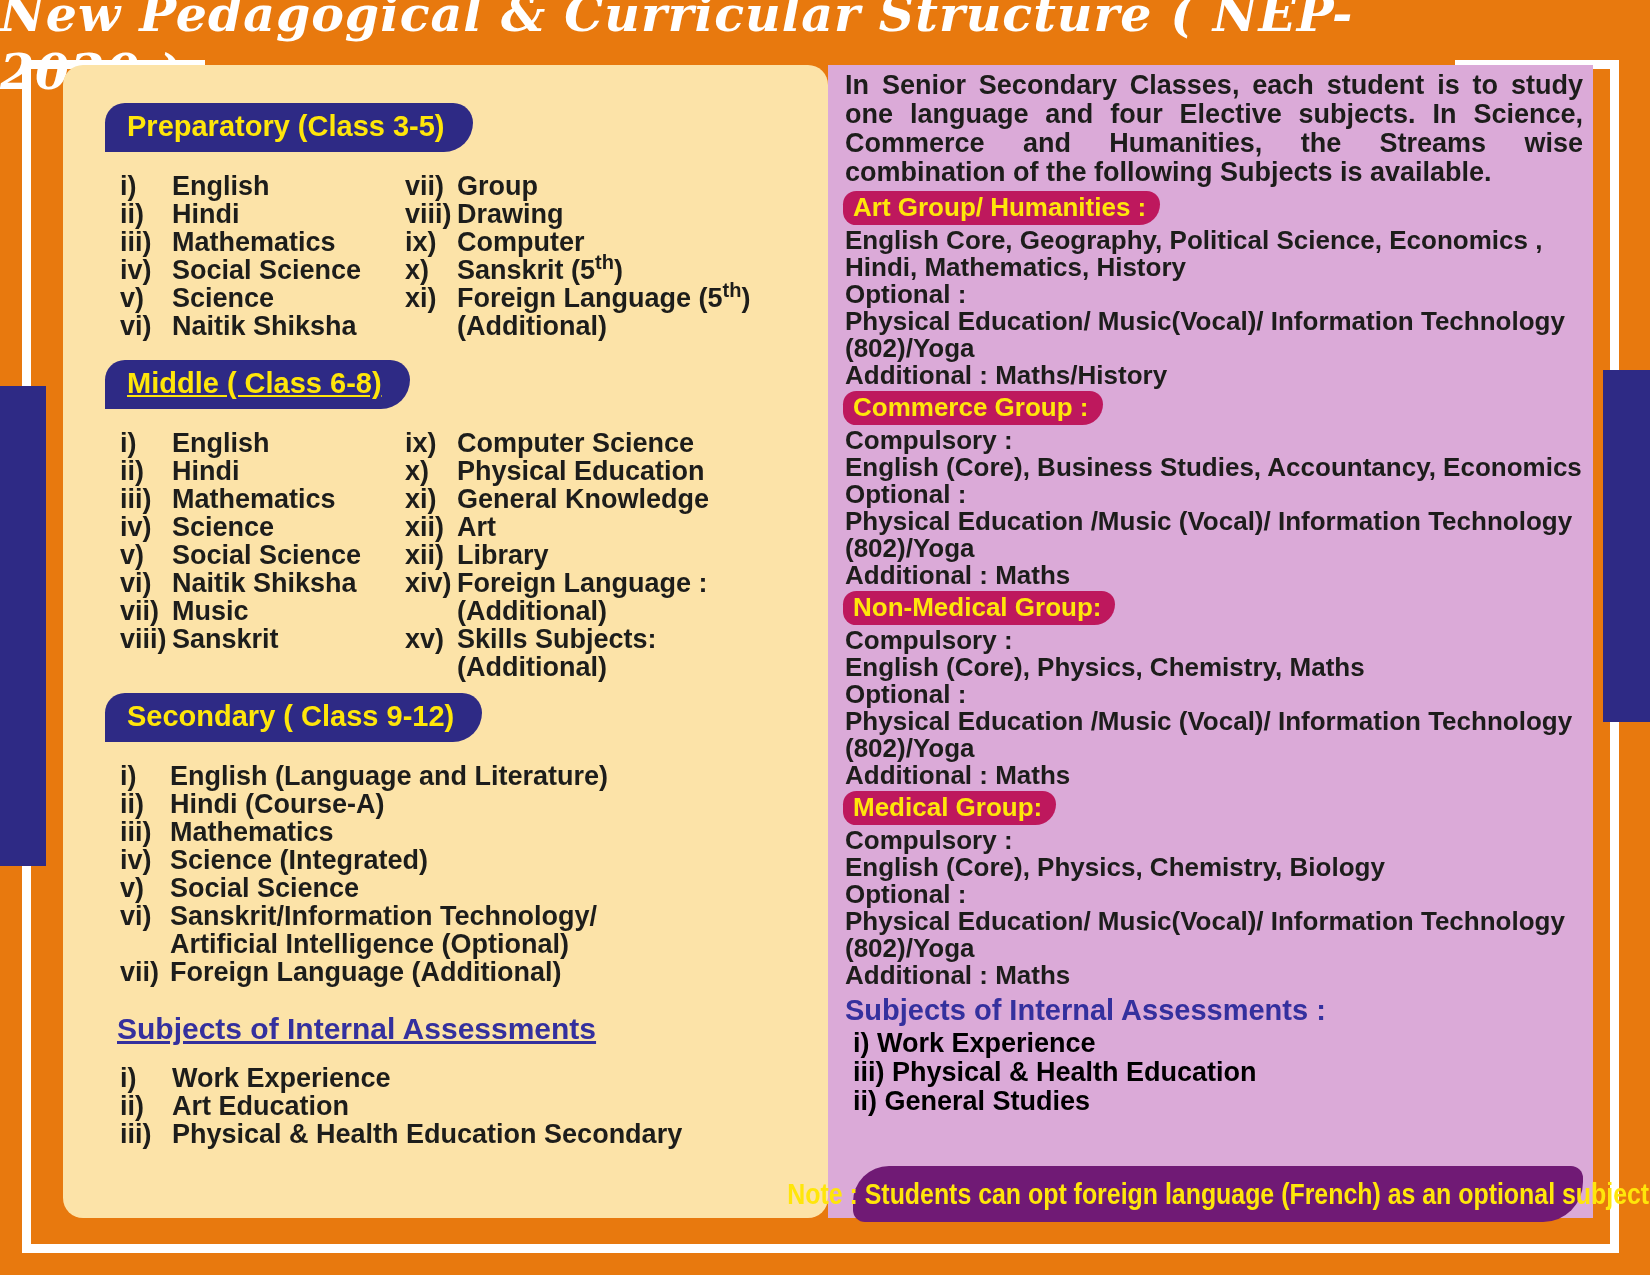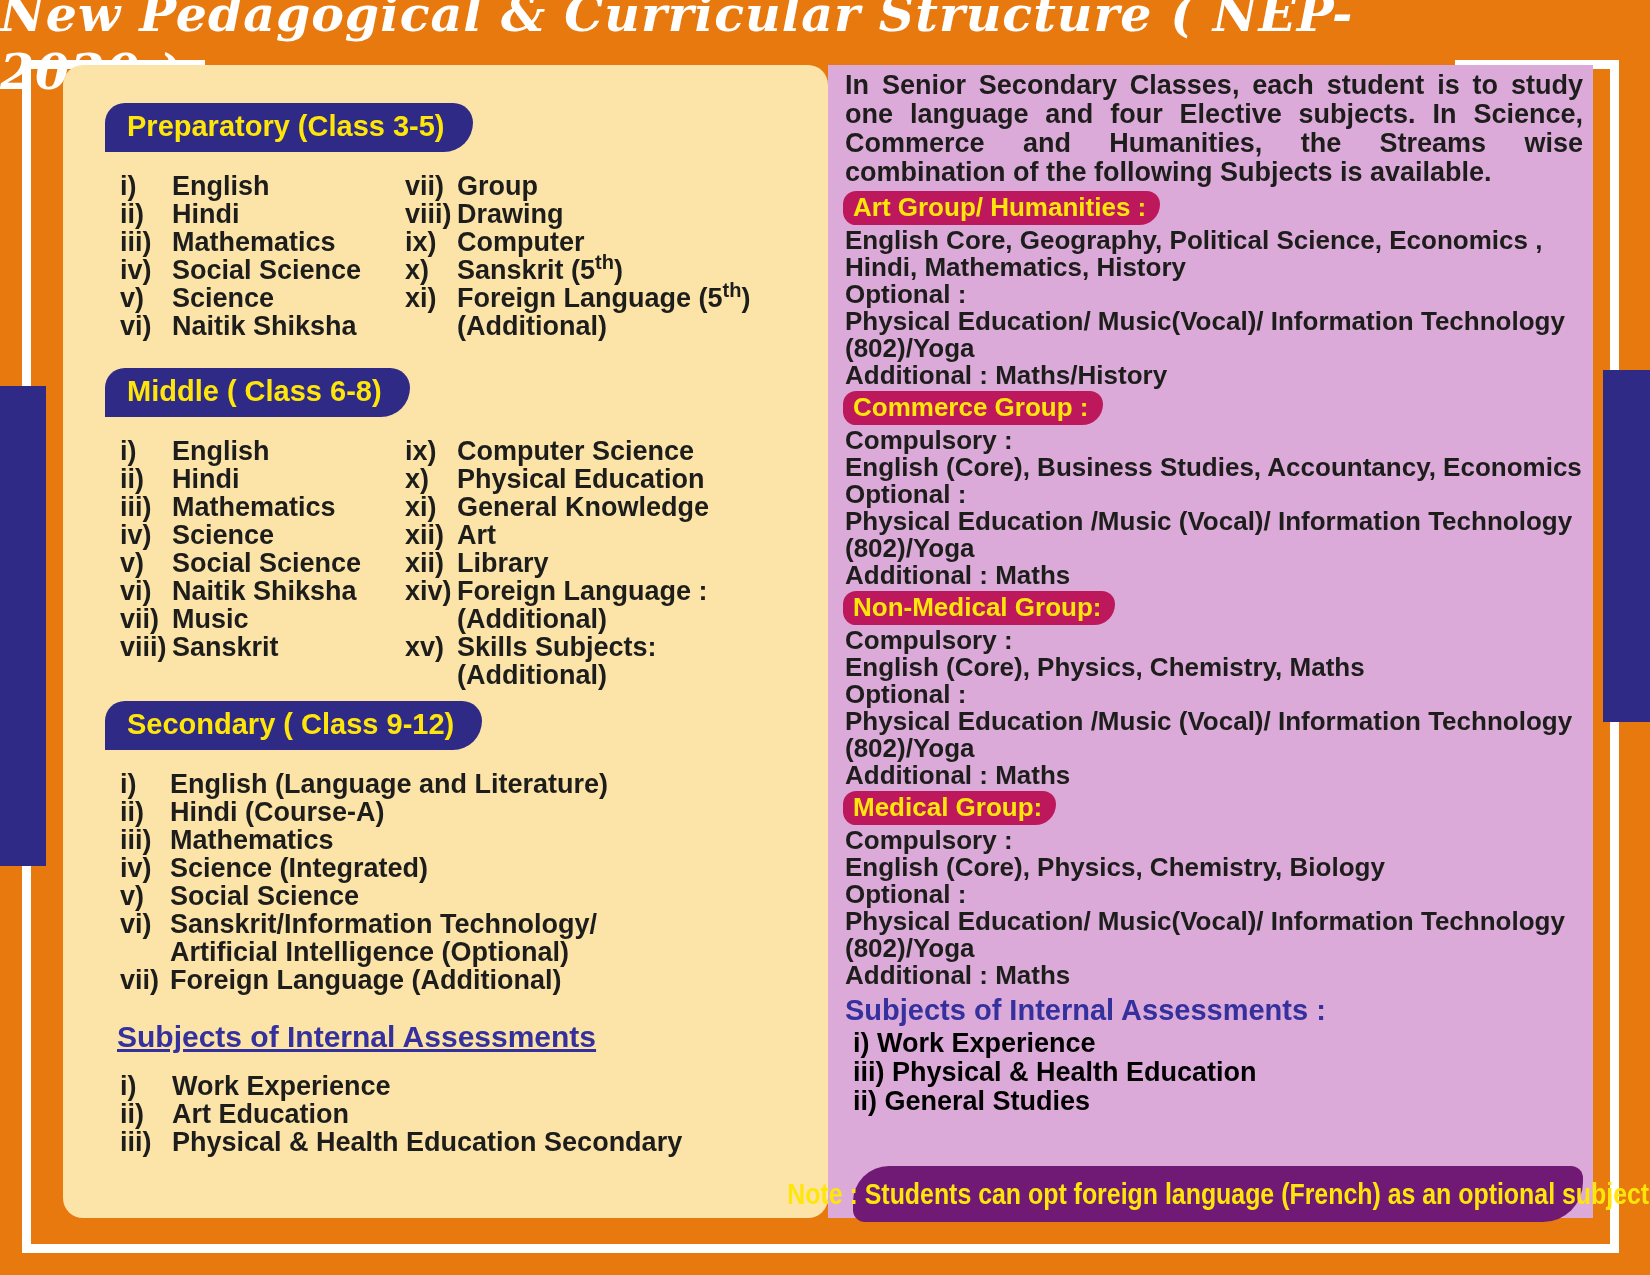--- a/index.html
+++ b/index.html
@@ -35,21 +35,21 @@
   .side-tab{position:absolute;background:#2E2A85;}
   .side-tab-left{left:0;top:386px;width:46px;height:480px;}
   .side-tab-right{left:1603px;top:370px;width:47px;height:352px;}
 
   .sec-pill{
     display:inline-block;background:#2E2A85;color:#FFE60A;
     font-weight:bold;font-size:29px;line-height:29px;
     padding:9px 28px 11px 22px;border-radius:34px 34px 50px 0;
     margin:0 0 20px 0;
   }
-  .pill-middle{margin-top:8px;}
+  .pill-middle{margin-top:0;text-decoration:underline;}
   .list{margin:0 0 20px 15px;color:#1D1D1B;font-weight:bold;font-size:27px;line-height:28px;}
   .cols{display:flex;}
   .col1{width:285px;flex:none;}
   .col2{flex:1;}
   .row{display:flex;}
   .num{width:52px;flex:none;}
   .num-wide{width:50px;}
   .lbl{flex:1;}
   sup{font-size:20px;line-height:0;font-weight:bold;}
   .m-mid{margin-bottom:12px;}

